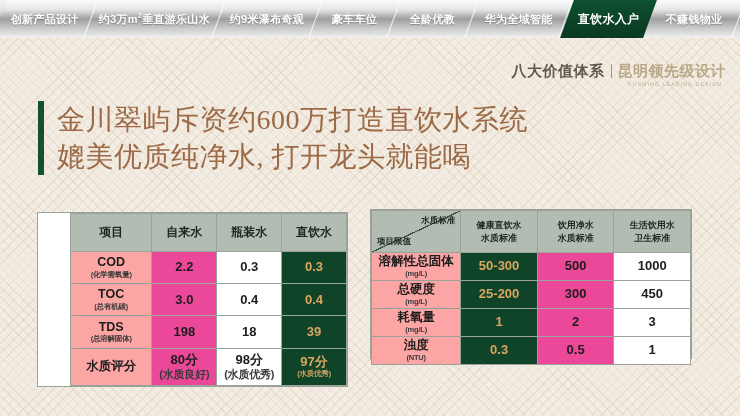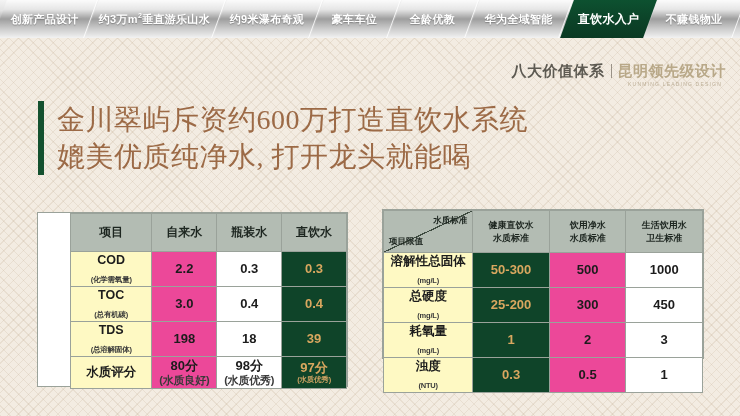--- a/index.html
+++ b/index.html
@@ -139,21 +139,21 @@
     white-space: nowrap;
   }
 
   
   .tbl-wrap {
     position: absolute;
     background: #ffffff;
     border: 1px solid #9aa29a;
   }
   #tbl-left  { left: 37px;  top: 212px; width: 311px; height: 175px; padding-left: 32px; }
-  #tbl-right { left: 382px; top: 209px; width: 322px; height: 150px; }
+  #tbl-right { left: 370px; top: 209px; width: 322px; height: 150px; }
 
   table.grid {
     width: 100%;
     height: 100%;
     border-collapse: collapse;
     table-layout: fixed;
   }
   table.grid td, table.grid th {
     border: 1px solid #9aa29a;
     text-align: center;
@@ -170,32 +170,32 @@
     height: 38px;
   }
   .hdr.small {
     font-size: 9px;
     font-weight: 700;
     line-height: 1.35;
   }
 
   
   .cell-label {
-    background: #fef9c3;
+    background: #fca5a5;
     font-size: 12.5px;
     font-weight: 700;
     color: #1c1c1c;
     line-height: 1.1;
   }
   .cell-label .sub {
     display: block;
     font-size: 7.5px;
     font-weight: 700;
     color: #3a3a3a;
-    margin-top: 8px;
+    margin-top: 1px;
     letter-spacing: -.2px;
   }
   .cell-plain {
     background: #ffffff;
     font-size: 13px;
     font-weight: 700;
     color: #1c1c1c;
     line-height: 1.1;
   }
   .cell-alt {

